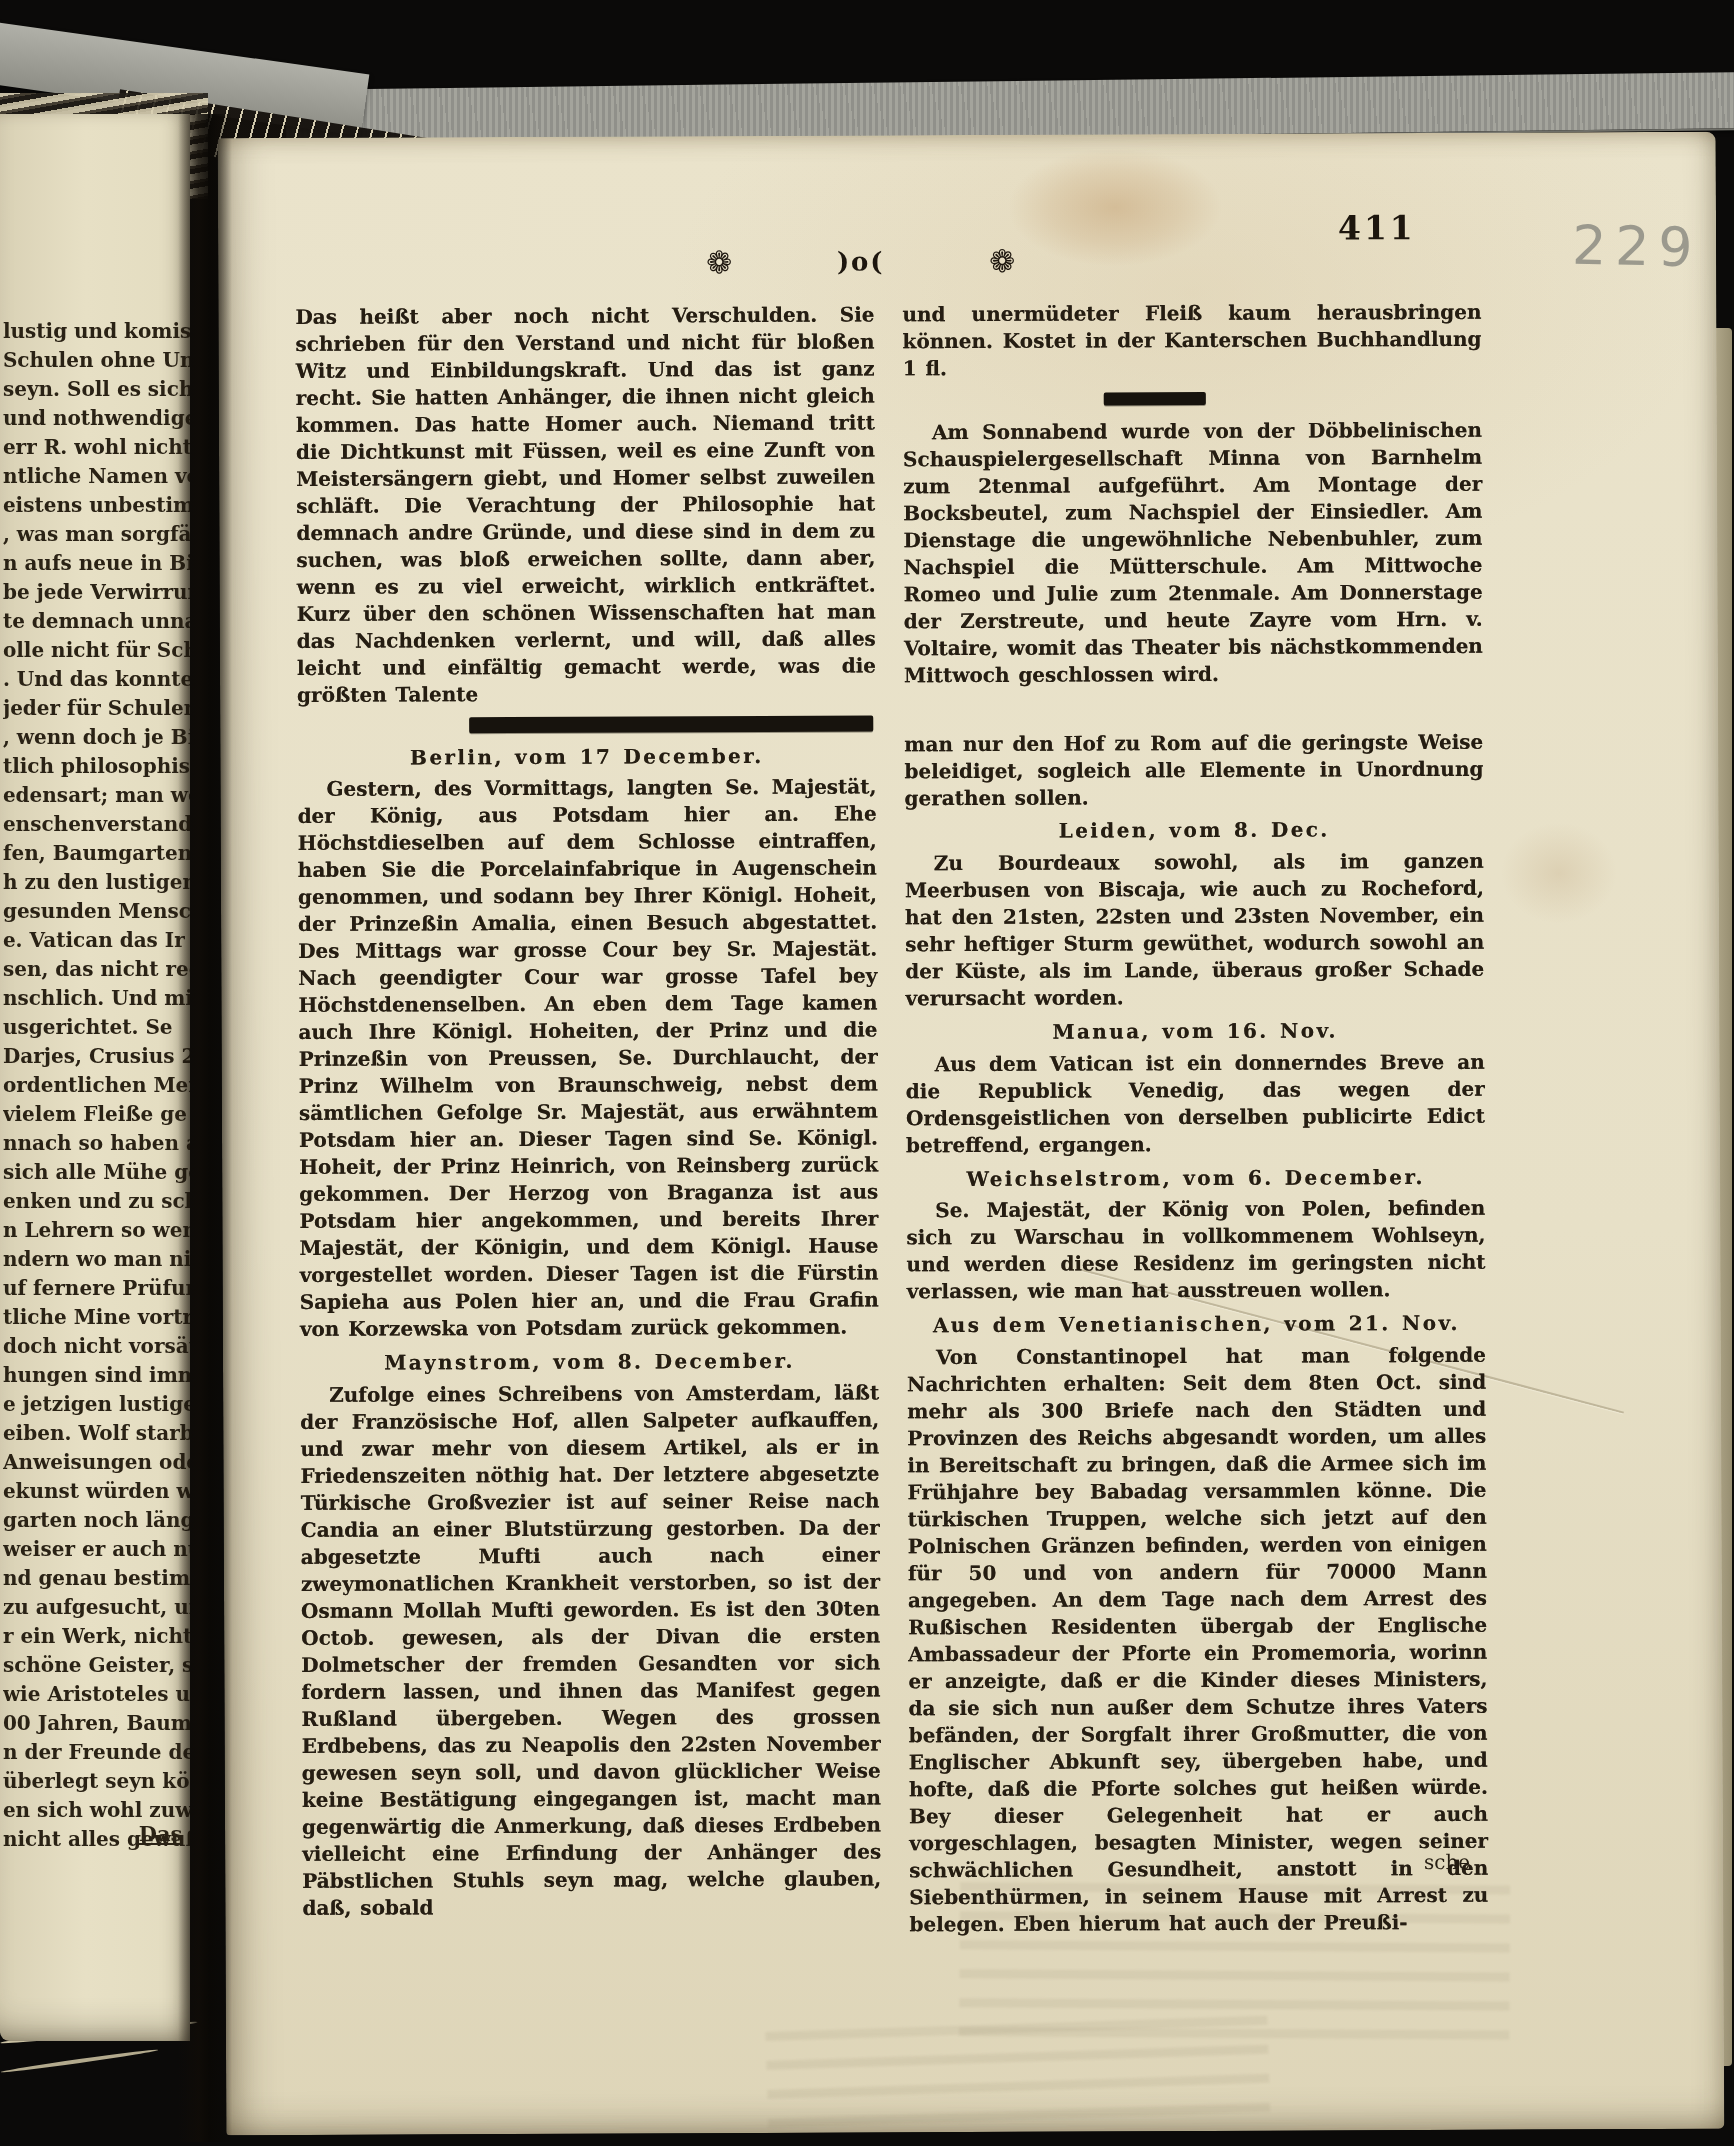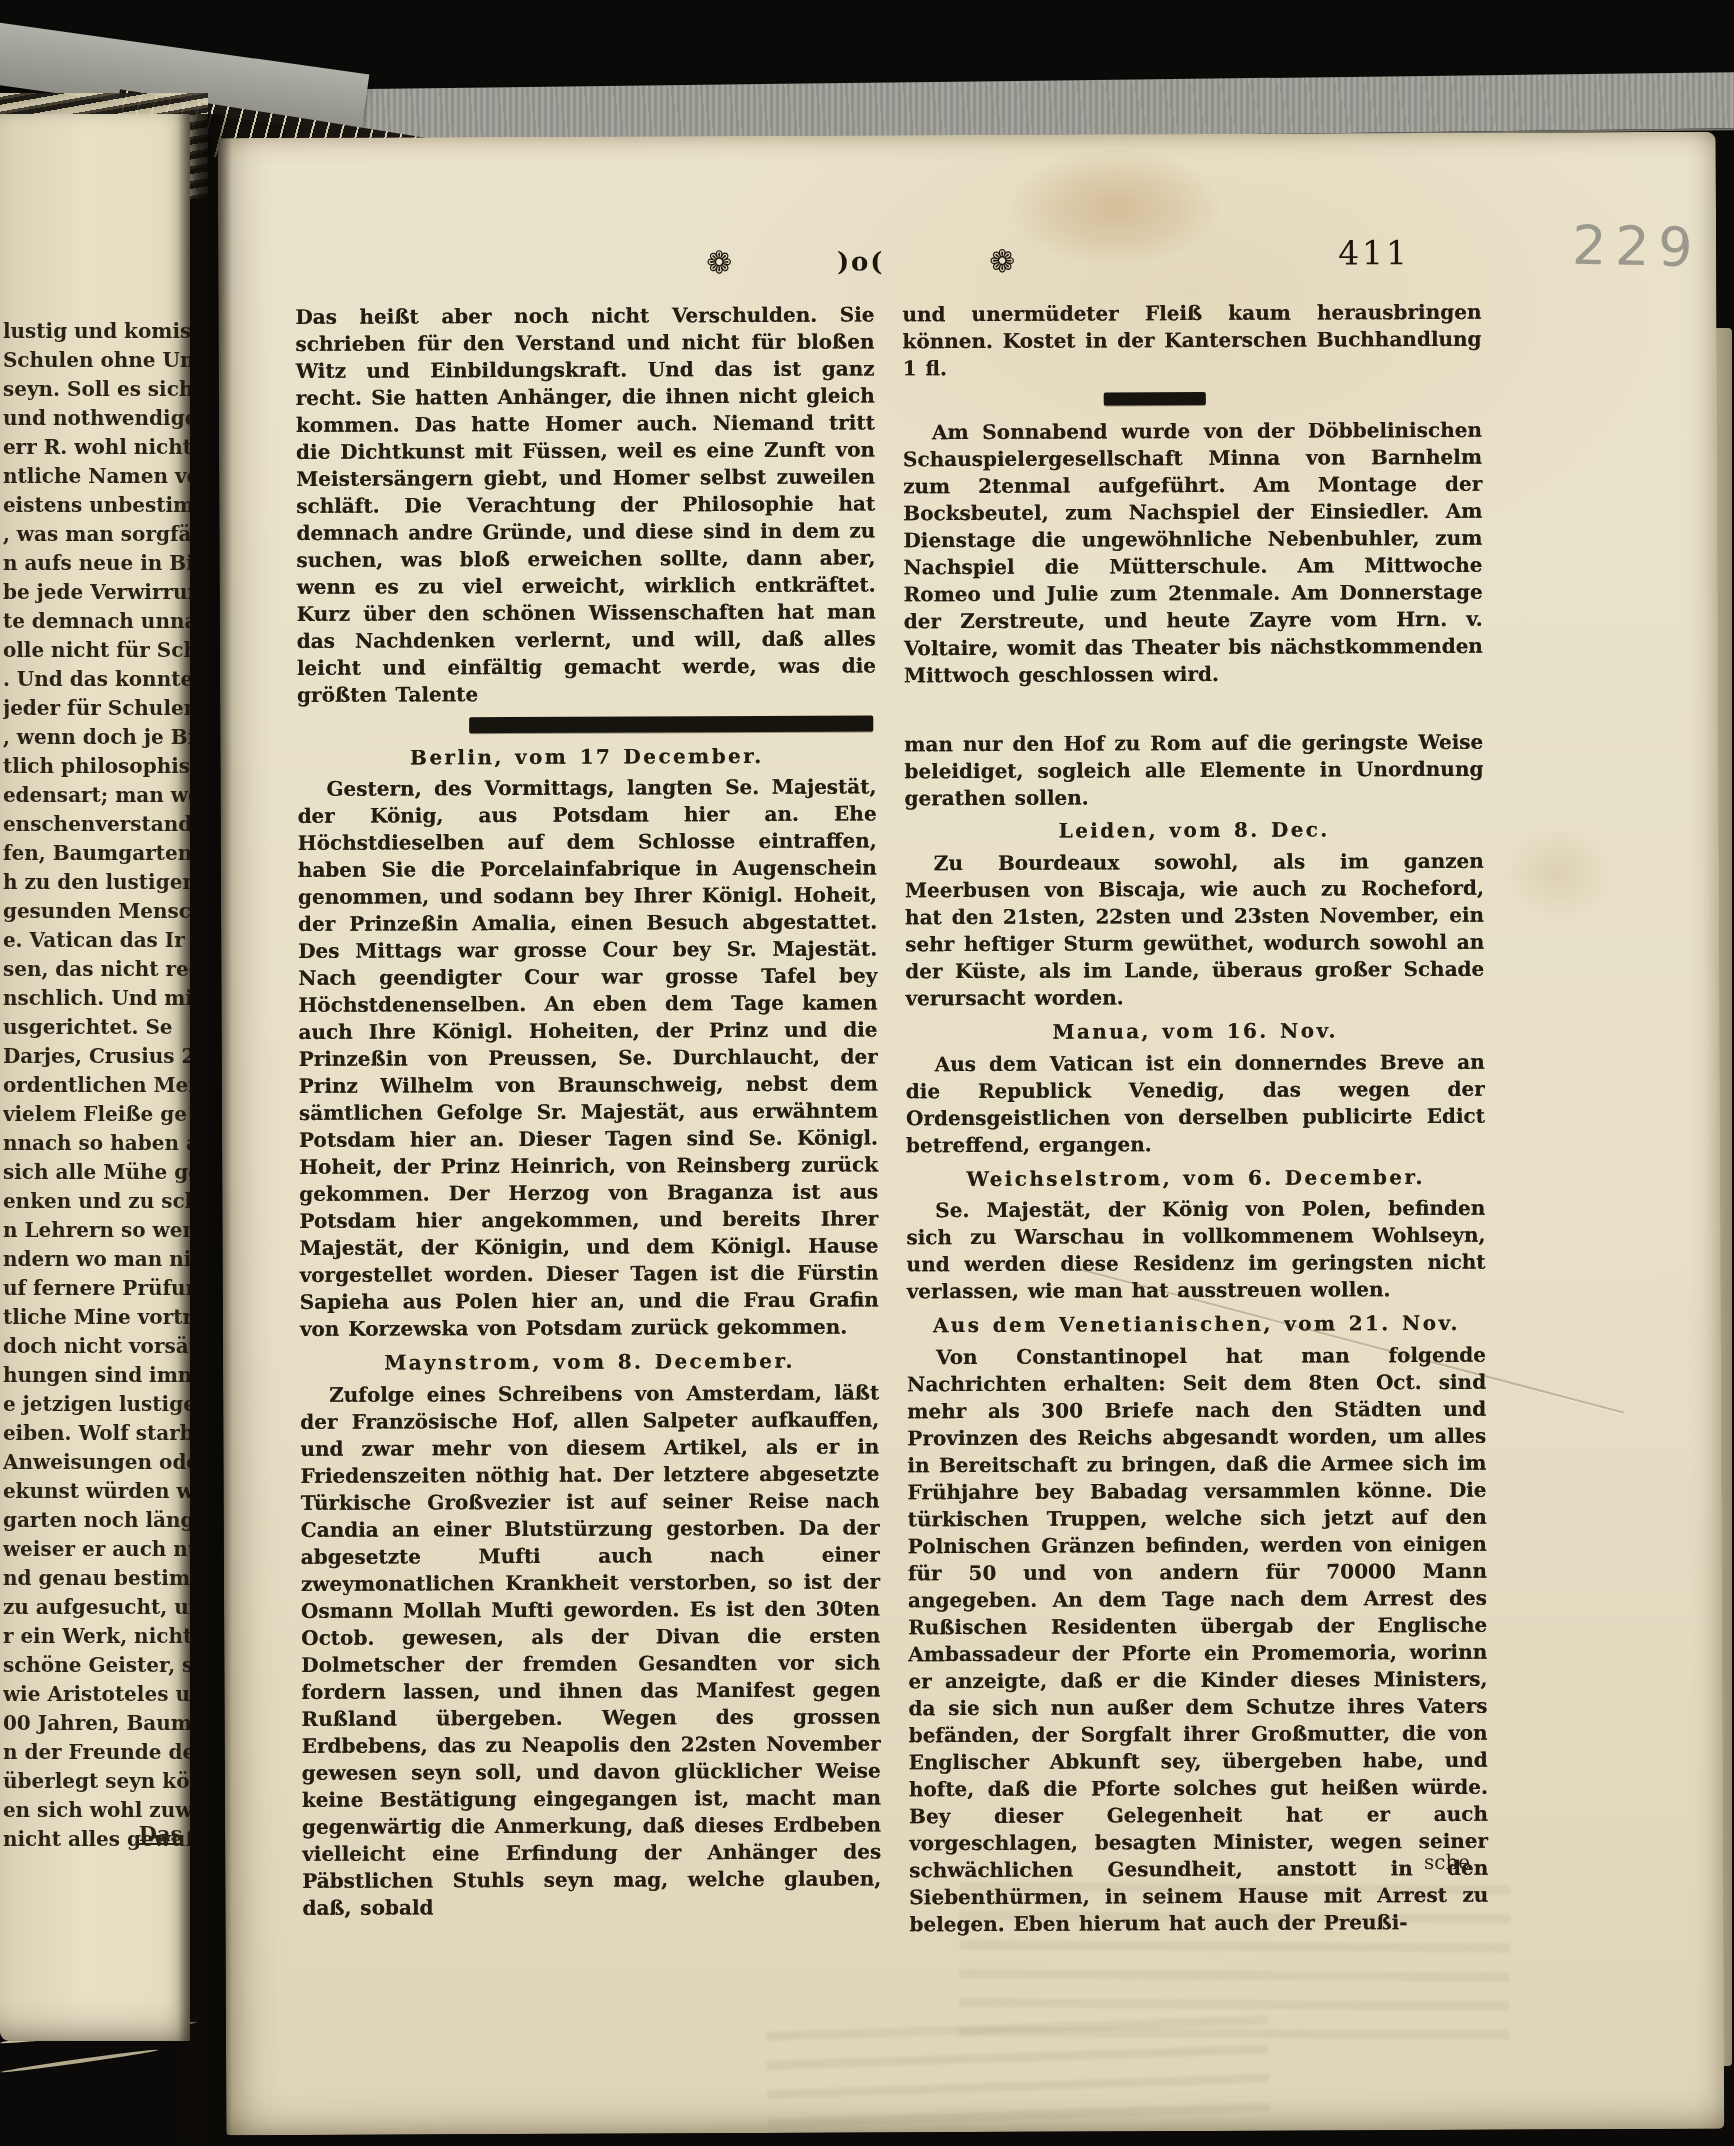--- a/index.html
+++ b/index.html
@@ -60,21 +60,21 @@
     background:rgba(95,78,48,.28);box-shadow:0 1px 1px rgba(255,252,240,.4);}
   .bleed{position:absolute;filter:blur(1.3px);opacity:.5;
     background:repeating-linear-gradient(180deg,rgba(135,125,95,.22) 0 8.7px,transparent 8.7px 29px);}
   .bleed.b1{left:734px;top:1750px;width:550px;height:164px;transform:rotate(.6deg);}
   .bleed.b2{left:541px;top:1889px;width:502px;height:116px;transform:rotate(-1.6deg);}
 
   .ornament-row{position:absolute;left:488px;top:108px;width:309px;display:flex;
     justify-content:space-between;align-items:center;color:#1d160e;}
   .fleuron{font-family:"DejaVu Sans",sans-serif;font-size:31px;}
   .lune{font-size:26px;font-weight:bold;letter-spacing:1.9px;}
-  .folio-printed{position:absolute;left:1120px;top:100px;font-size:33px;font-weight:normal;
+  .folio-printed{position:absolute;left:1120px;top:75px;font-size:33px;font-weight:bold;
     letter-spacing:2.9px;color:#1d160e;}
   .folio-pencil{position:absolute;left:1354px;top:83px;font-family:"DejaVu Sans",sans-serif;
     font-size:54px;font-weight:400;letter-spacing:8.7px;color:#87877f;opacity:.8;transform:rotate(1.5deg);}
 
   
   .col{position:absolute;top:166px;width:579px;font-size:20px;font-weight:bold;color:#251d12;
     line-height:27px;text-align:justify;word-spacing:1.9px;
     text-shadow:0 0 0.6px rgba(37,29,18,.65);}
   .col.left{left:77px;}
   .col.right{left:684px;}

